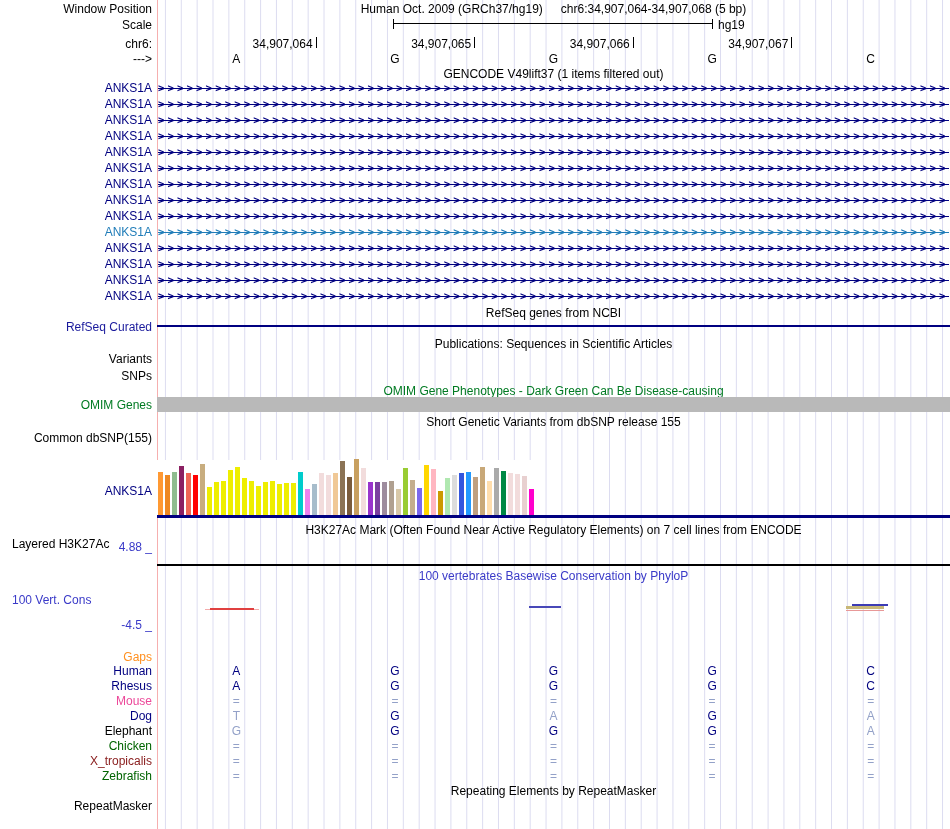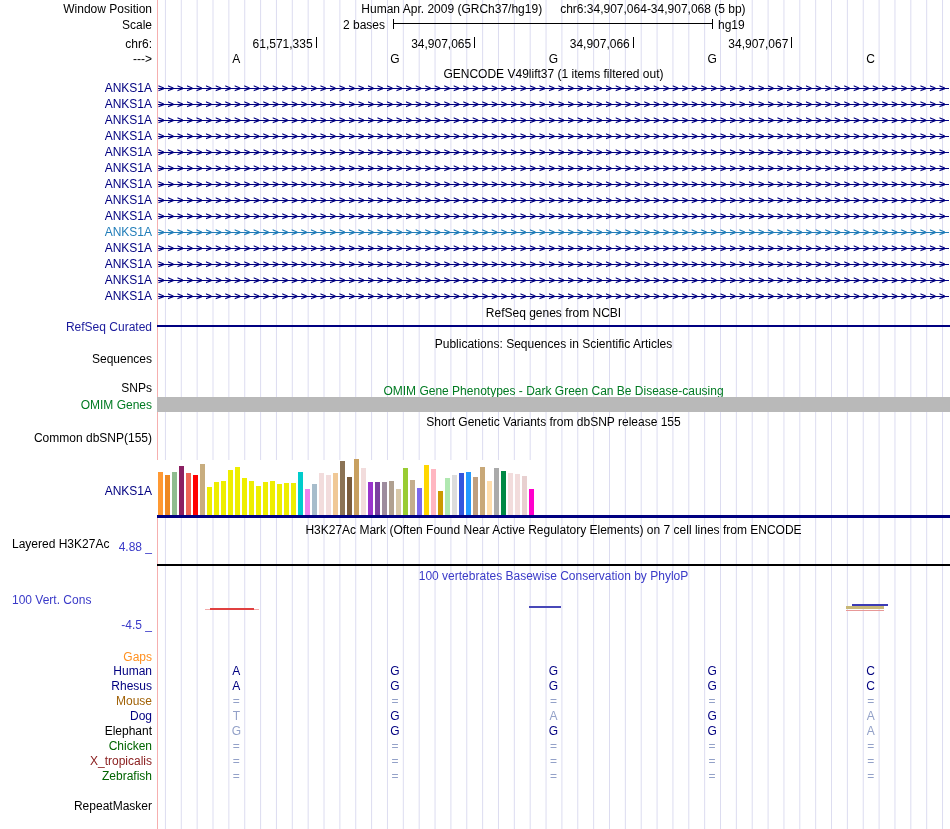--- a/index.html
+++ b/index.html
@@ -33,32 +33,31 @@
 </style>
 </head>
 <body>
 
 <div class="canvas">
   <div class="grid"></div>
   <div class="pink"></div>
 
   <div class="lbl" style="top:2px">Window Position</div>
   <div class="abs" style="left:157px;top:2px;width:793px;display:flex;justify-content:center;gap:18px">
-    <span>Human Apr. 2009 (GRCh37/hg19)</span>
+    <span>Human Oct. 2009 (GRCh37/hg19)</span>
     <span>chr6:34,907,064-34,907,068 (5 bp)</span>
   </div>
 
   <div class="lbl" style="top:18px">Scale</div>
-  <div class="abs" style="left:157px;top:18px;width:228px;text-align:right">2 bases</div>
   <div class="scale-line"></div>
   <div class="abs" style="left:718px;top:18px">hg19</div>
 
   <div class="lbl" style="top:37px">chr6:</div>
   <div id="tick-row">
-      <div class="ticknum abs" style="left: 235.6px; top: 37px; width: 77px;">61,571,335</div>
+      <div class="ticknum abs" style="left: 235.6px; top: 37px; width: 77px;">34,907,064</div>
       <div class="tickmark" style="left: 315.6px; top: 37px;"></div>
       <div class="ticknum abs" style="left: 394.2px; top: 37px; width: 77px;">34,907,065</div>
       <div class="tickmark" style="left: 474.2px; top: 37px;"></div>
       <div class="ticknum abs" style="left: 552.8px; top: 37px; width: 77px;">34,907,066</div>
       <div class="tickmark" style="left: 632.8px; top: 37px;"></div>
       <div class="ticknum abs" style="left: 711.4px; top: 37px; width: 77px;">34,907,067</div>
       <div class="tickmark" style="left: 791.4px; top: 37px;"></div>
     </div>
 
   <div class="lbl" style="top:52px">---&gt;</div>
@@ -100,22 +99,22 @@
       <div class="arrow-row" style="top: 273px; color: rgb(0, 0, 128);">&gt;&gt;&gt;&gt;&gt;&gt;&gt;&gt;&gt;&gt;&gt;&gt;&gt;&gt;&gt;&gt;&gt;&gt;&gt;&gt;&gt;&gt;&gt;&gt;&gt;&gt;&gt;&gt;&gt;&gt;&gt;&gt;&gt;&gt;&gt;&gt;&gt;&gt;&gt;&gt;&gt;&gt;&gt;&gt;&gt;&gt;&gt;&gt;&gt;&gt;&gt;&gt;&gt;&gt;&gt;&gt;&gt;&gt;&gt;&gt;&gt;&gt;&gt;&gt;&gt;&gt;&gt;&gt;&gt;&gt;&gt;&gt;&gt;&gt;&gt;&gt;&gt;&gt;&gt;&gt;&gt;&gt;&gt;&gt;&gt;&gt;&gt;&gt;&gt;&gt;</div>
       <div class="lbl" style="top: 289px; color: rgb(0, 0, 128);">ANKS1A</div>
       <div class="arrow-row" style="top: 289px; color: rgb(0, 0, 128);">&gt;&gt;&gt;&gt;&gt;&gt;&gt;&gt;&gt;&gt;&gt;&gt;&gt;&gt;&gt;&gt;&gt;&gt;&gt;&gt;&gt;&gt;&gt;&gt;&gt;&gt;&gt;&gt;&gt;&gt;&gt;&gt;&gt;&gt;&gt;&gt;&gt;&gt;&gt;&gt;&gt;&gt;&gt;&gt;&gt;&gt;&gt;&gt;&gt;&gt;&gt;&gt;&gt;&gt;&gt;&gt;&gt;&gt;&gt;&gt;&gt;&gt;&gt;&gt;&gt;&gt;&gt;&gt;&gt;&gt;&gt;&gt;&gt;&gt;&gt;&gt;&gt;&gt;&gt;&gt;&gt;&gt;&gt;&gt;&gt;&gt;&gt;&gt;&gt;&gt;</div>
     </div>
 
   <div class="title" style="top:306px">RefSeq genes from NCBI</div>
   <div class="lbl" style="top:320px;color:#1A1A9C">RefSeq Curated</div>
   <div class="hline" style="left:157px;top:325px;width:793px;height:2px;background:#000080"></div>
 
   <div class="title" style="top:337px">Publications: Sequences in Scientific Articles</div>
-  <div class="lbl" style="top:352px">Sequences</div>
-  <div class="lbl" style="top:381px">SNPs</div>
+  <div class="lbl" style="top:352px">Variants</div>
+  <div class="lbl" style="top:369px">SNPs</div>
 
   <div class="title green" style="top:384px">OMIM Gene Phenotypes - Dark Green Can Be Disease-causing</div>
   <div class="lbl green" style="top:398px">OMIM Genes</div>
   <div class="hline" style="left:157px;top:397px;width:793px;height:15px;background:#B9B9B9"></div>
 
   <div class="title" style="top:415px">Short Genetic Variants from dbSNP release 155</div>
   <div class="lbl" style="top:431px">Common dbSNP(155)</div>
 
   <div class="hline" style="left:157px;top:460px;width:380px;height:55px;background:#FFFFFF"></div>
   <div class="lbl navy" style="top:484px">ANKS1A</div>
@@ -199,21 +198,21 @@
       <div class="mz-cell navy" style="left: 381.9px; top: 664px;">G</div>
       <div class="mz-cell navy" style="left: 540.5px; top: 664px;">G</div>
       <div class="mz-cell navy" style="left: 699.1px; top: 664px;">G</div>
       <div class="mz-cell navy" style="left: 857.7px; top: 664px;">C</div>
       <div class="lbl" style="top: 679px; color: rgb(0, 0, 128);">Rhesus</div>
       <div class="mz-cell navy" style="left: 223.3px; top: 679px;">A</div>
       <div class="mz-cell navy" style="left: 381.9px; top: 679px;">G</div>
       <div class="mz-cell navy" style="left: 540.5px; top: 679px;">G</div>
       <div class="mz-cell navy" style="left: 699.1px; top: 679px;">G</div>
       <div class="mz-cell navy" style="left: 857.7px; top: 679px;">C</div>
-      <div class="lbl" style="top: 694px; color: #a16207;">Mouse</div>
+      <div class="lbl" style="top: 694px; color: #ec4899;">Mouse</div>
       <div class="mz-cell lt" style="left: 223.3px; top: 694px;">=</div>
       <div class="mz-cell lt" style="left: 381.9px; top: 694px;">=</div>
       <div class="mz-cell lt" style="left: 540.5px; top: 694px;">=</div>
       <div class="mz-cell lt" style="left: 699.1px; top: 694px;">=</div>
       <div class="mz-cell lt" style="left: 857.7px; top: 694px;">=</div>
       <div class="lbl" style="top: 709px; color: rgb(0, 0, 128);">Dog</div>
       <div class="mz-cell lt" style="left: 223.3px; top: 709px;">T</div>
       <div class="mz-cell navy" style="left: 381.9px; top: 709px;">G</div>
       <div class="mz-cell lt" style="left: 540.5px; top: 709px;">A</div>
       <div class="mz-cell navy" style="left: 699.1px; top: 709px;">G</div>
@@ -237,14 +236,15 @@
       <div class="mz-cell lt" style="left: 699.1px; top: 754px;">=</div>
       <div class="mz-cell lt" style="left: 857.7px; top: 754px;">=</div>
       <div class="lbl" style="top: 769px; color: rgb(0, 100, 0);">Zebrafish</div>
       <div class="mz-cell lt" style="left: 223.3px; top: 769px;">=</div>
       <div class="mz-cell lt" style="left: 381.9px; top: 769px;">=</div>
       <div class="mz-cell lt" style="left: 540.5px; top: 769px;">=</div>
       <div class="mz-cell lt" style="left: 699.1px; top: 769px;">=</div>
       <div class="mz-cell lt" style="left: 857.7px; top: 769px;">=</div>
     </div>
 
+  <div class="title" style="top:784px">Repeating Elements by RepeatMasker</div>
   <div class="lbl" style="top:799px">RepeatMasker</div>
 </div>
 
 </body></html>

